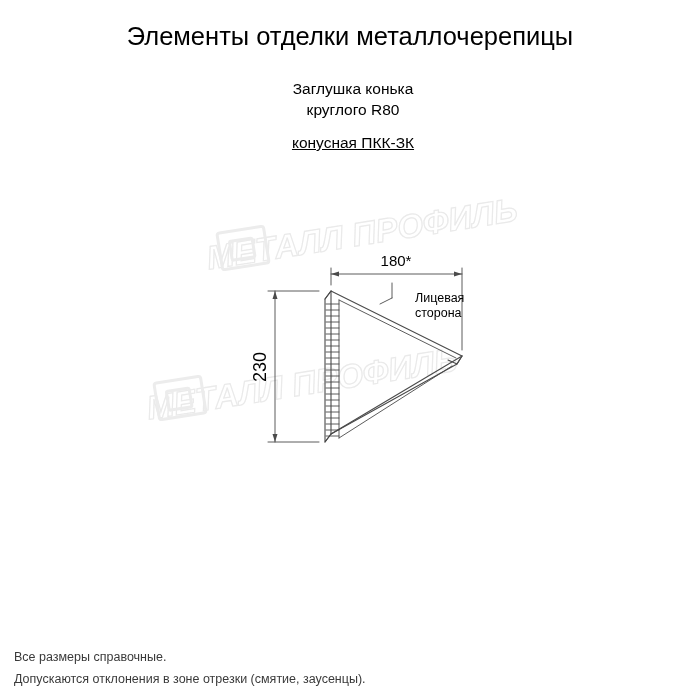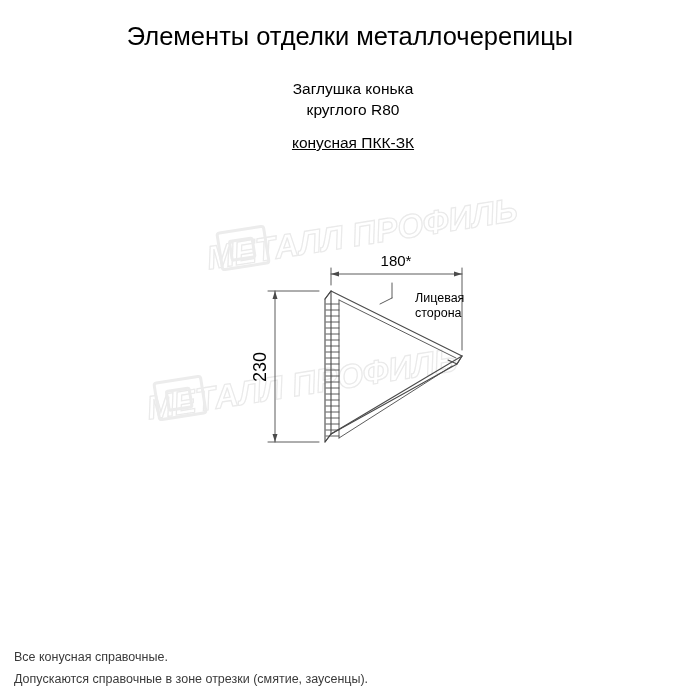--- a/index.html
+++ b/index.html
@@ -196,16 +196,16 @@
 
       <text x="396" y="86" font-family="Liberation Sans, sans-serif" font-size="15" fill="#000000" text-anchor="middle">180*</text>
 
       <text x="266" y="187" font-family="Liberation Sans, sans-serif" font-size="18" fill="#000000" text-anchor="middle" transform="rotate(-90 266 187)">230</text>
 
       <text x="415" y="122" font-family="Liberation Sans, sans-serif" font-size="12.5" fill="#000000">Лицевая</text>
       <text x="415" y="137" font-family="Liberation Sans, sans-serif" font-size="12.5" fill="#000000">сторона</text>
     </svg>
   </div>
 
-  <div class="footer footer-1">Все конусная справочные.</div>
-  <div class="footer footer-2">Допускаются справочные в зоне отрезки (смятие, заусенцы).</div>
+  <div class="footer footer-1">Все размеры справочные.</div>
+  <div class="footer footer-2">Допускаются отклонения в зоне отрезки (смятие, заусенцы).</div>
 
 </div>
 
 </body></html>

